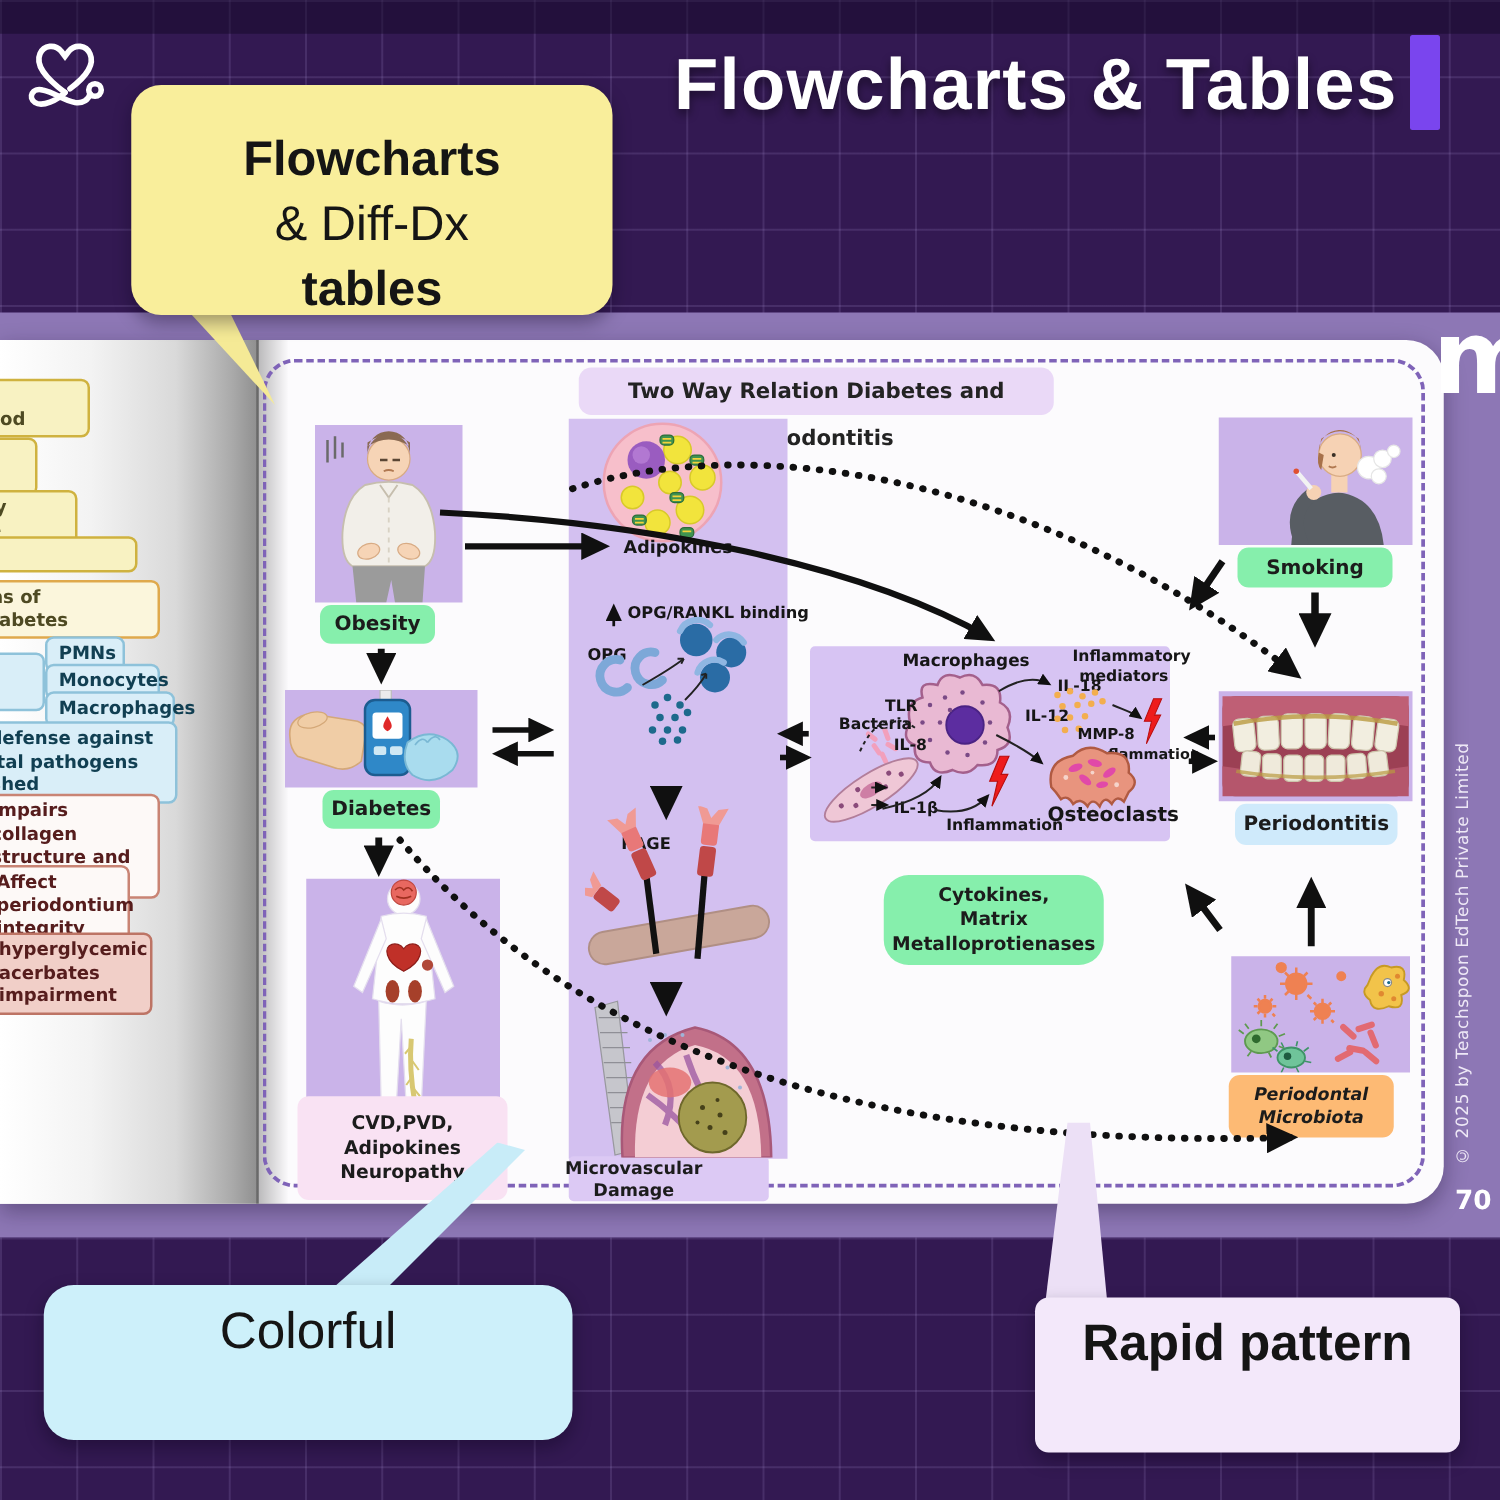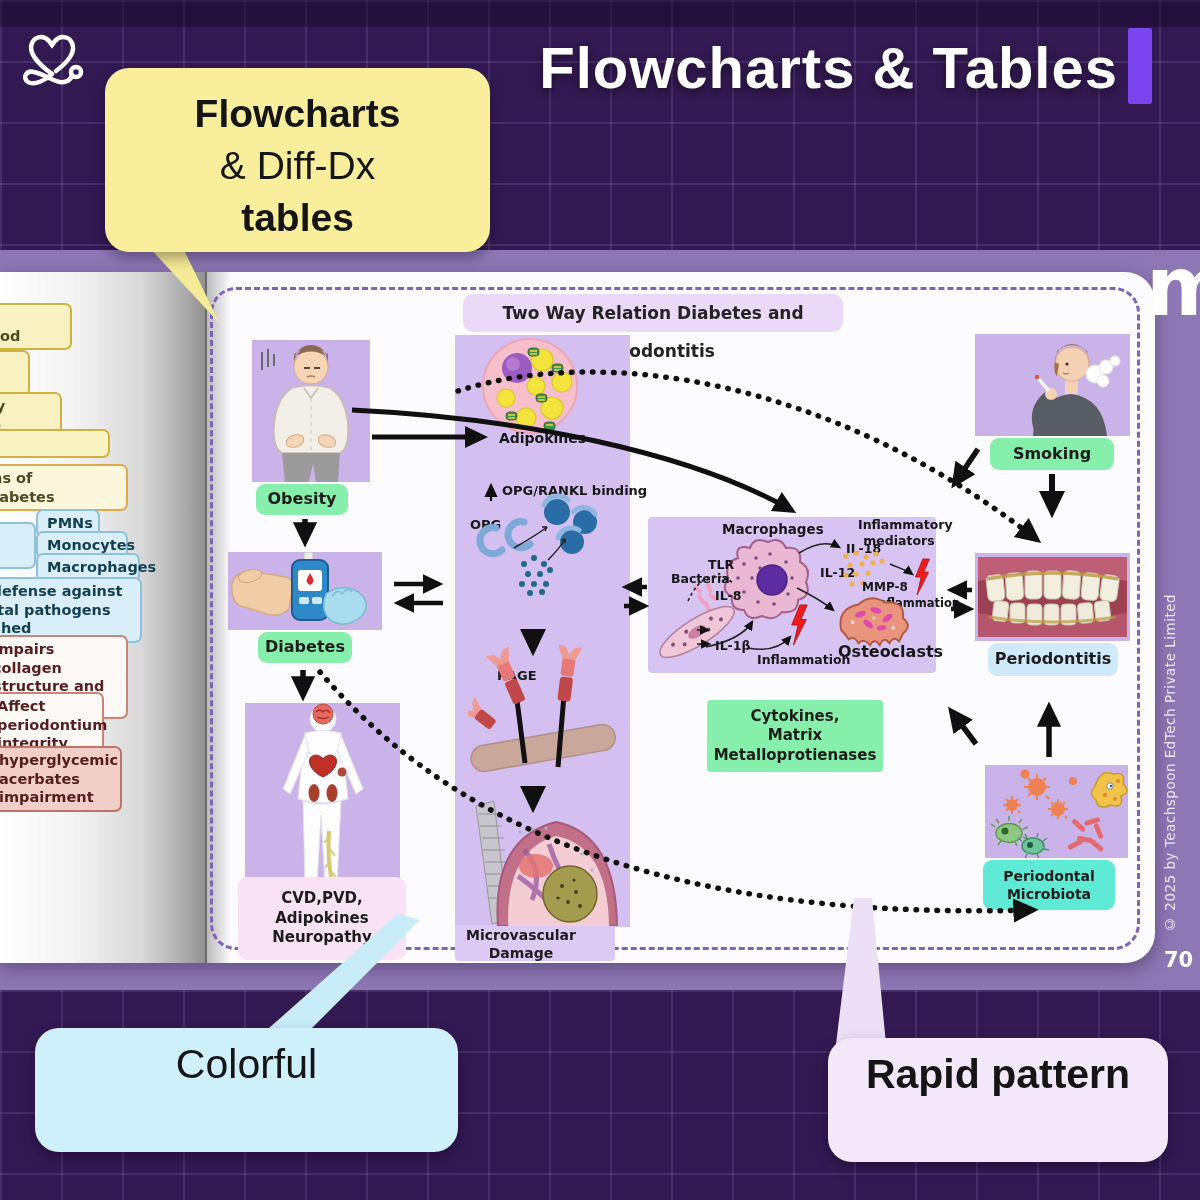--- a/index.html
+++ b/index.html
@@ -27,42 +27,42 @@
     border-radius:26px;box-sizing:border-box;}
   
   .slide-title{left:430px;top:33px;width:688px;height:70px;text-align:right;
     font:800 58px/70px "Liberation Sans",sans-serif;color:#ffffff;letter-spacing:1px;
     text-shadow:0 4px 8px rgba(0,0,0,.45);}
   .accentbar{left:1128px;top:28px;width:24px;height:76px;background:#7a45ee;border-radius:2px;}
   
   .callout{border-radius:24px;text-align:center;color:#151515;
     font-family:"Liberation Sans",sans-serif;box-shadow:0 6px 14px rgba(10,4,24,.35);}
   .co-top{left:105px;top:68px;width:385px;height:184px;background:#f9ee9b;
-    font-size:39px;line-height:52px;padding-top:20px;box-sizing:border-box;}
+    font-size:39px;line-height:52px;padding-top:34px;box-sizing:border-box;}
   .co-bl{left:35px;top:1028px;width:423px;height:124px;background:#cdf0fa;
     font-size:41px;line-height:56px;padding-top:8px;box-sizing:border-box;}
   .co-br{left:828px;top:1038px;width:340px;height:124px;background:#f3e8fa;
-    font-size:41px;line-height:56px;padding-top:8px;box-sizing:border-box;}
+    font-size:41px;line-height:56px;padding-top:8px;box-sizing:border-box;border-radius:11px;}
   .bold{font-weight:700;} .reg{font-weight:400;}
   .tail{position:absolute;}
   
   .lp{position:absolute;border:2px solid;border-radius:7px;padding:3px 9px;
       font:700 14.5px/1.28 "DejaVu Sans",sans-serif;white-space:pre-line;box-sizing:border-box;}
   .lp.y{background:#f8f2c2;border-color:#cfb23f;color:#4e4a22;}
   .lp.y2{background:#fbf6dc;border-color:#dfa94c;color:#4e4a22;}
   .lp.b{background:#d9eef8;border-color:#8ec2da;color:#113f52;}
   .lp.r{background:#fdf9f7;border-color:#c98474;color:#561d1d;}
   .lp.p{background:#f1cfc8;border-color:#bd7465;color:#561d1d;}
   
   .pill{left:463px;top:294px;width:380px;height:38px;background:#ead9f7;border-radius:10px;
     font:700 17px/38px "DejaVu Sans",sans-serif;text-align:center;color:#232323;}
   .ibox{position:absolute;background:#cab3e9;}
   .node{position:absolute;border-radius:9px;display:flex;align-items:center;justify-content:center;
     text-align:center;font:700 16px/1.3 "DejaVu Sans",sans-serif;color:#1c1c1c;white-space:pre-line;}
-  .n-y{background:#86efac;} .n-b{background:#cfeafb;text-align:right;} .n-g{background:#5eead4;} .n-p{background:#f9e2f3;}
+  .n-y{background:#86efac;} .n-b{background:#cfeafb;text-align:right;} .n-g{background:#fdba74;font-style:italic;} .n-p{background:#f9e2f3;}
   .col{left:455px;top:335px;width:175px;height:592px;background:#d3c0f0;}
   .mvbox{left:455px;top:925px;width:160px;height:36px;background:#dcc9f4;border-radius:4px;}
   .macrobox{left:648px;top:517px;width:288px;height:156px;background:#d7c4f3;border-radius:4px;}
   .ann{position:absolute;font:700 12.5px/1.25 "DejaVu Sans",sans-serif;color:#161616;
        white-space:pre-line;}
   .ann.c{text-align:center;}
   
   .copyright{left:1153px;top:568px;width:34px;height:390px;
     writing-mode:vertical-rl;transform:rotate(180deg);
     font:400 13.5px "DejaVu Sans",sans-serif;color:#eee8f6;letter-spacing:.5px;
@@ -303,21 +303,21 @@
     </g>
     <g fill="#9fb4d8">
         <circle cx="58" cy="34" r="1.6"></circle>
         <circle cx="70" cy="30" r="1.6"></circle>
         <circle cx="84" cy="30" r="1.6"></circle>
         <circle cx="96" cy="44" r="1.6"></circle>
         <circle cx="120" cy="56" r="1.6"></circle>
         <circle cx="130" cy="72" r="1.6"></circle>
       </g>
   </svg>
-  <div class="node" style="left:455px;top:928px;width:132px;height:32px;font-size:14px;background:transparent">Microvascular
+  <div class="node" style="left:441px;top:928px;width:132px;height:32px;font-size:14px;background:transparent">Microvascular
 Damage</div>
 
   <div class="abs macrobox"></div>
   <div class="ann" style="left:722px;top:521px;width:110px;font-size:13.5px">Macrophages</div>
 
   <svg class="abs" style="left:714px;top:534px" width="100" height="88" viewBox="0 0 100 88">
     <path d="M14 44 Q10 28 24 24 Q20 10 36 14 Q40 2 54 8 Q66 2 72 14 Q88 12 86 28 Q98 34 92 48 Q98 62 84 66 Q84 80 68 78 Q60 88 48 82 Q34 88 30 76 Q16 76 18 62 Q6 58 14 44 Z" fill="#e9b9d3" stroke="#a4608c" stroke-width="2"></path>
     <circle cx="58" cy="46" r="15" fill="#5c2da0" stroke="#4a2384" stroke-width="1.5"></circle>
     <g fill="#7a4a86">
       <circle cx="30" cy="30" r="1.8"></circle>
@@ -411,21 +411,21 @@
       <ellipse cx="52" cy="38" rx="5" ry="2.6" transform="rotate(-10 52 38)"></ellipse>
     </g>
     <g fill="#ffffff" opacity=".6">
         <circle cx="22" cy="32" r="2"></circle>
         <circle cx="64" cy="38" r="2"></circle>
         <circle cx="44" cy="28" r="1.6"></circle>
       </g>
   </svg>
   <div class="ann" style="left:838px;top:642px;width:92px;font-size:16px">Osteoclasts</div>
 
-  <div class="node n-y" style="left:707px;top:700px;width:176px;height:72px;font-size:15px;border-radius:4px">Cytokines,
+  <div class="node n-y" style="left:707px;top:700px;width:176px;height:72px;font-size:15px;border-radius:20px">Cytokines,
 Matrix
 Metalloprotienases</div>
 
   <div class="ibox" style="left:975px;top:334px;width:155px;height:102px">
     <svg width="155" height="102" viewBox="0 0 155 102">
       <path d="M58 102 Q60 64 96 60 Q128 64 132 102 Z" fill="#585d63"></path>
       <rect x="90" y="46" width="13" height="14" fill="#f6d2b4"></rect>
       <circle cx="97" cy="30" r="17" fill="#f6d2b4" stroke="#d8ab84" stroke-width="1"></circle>
       <path d="M80 28 A17 17 0 0 1 114 26 L112 17 Q97 5 82 17 Z" fill="#a8714a"></path>
       <path d="M80 28 Q78 38 82 42 L84 30 Z" fill="#a8714a"></path>

